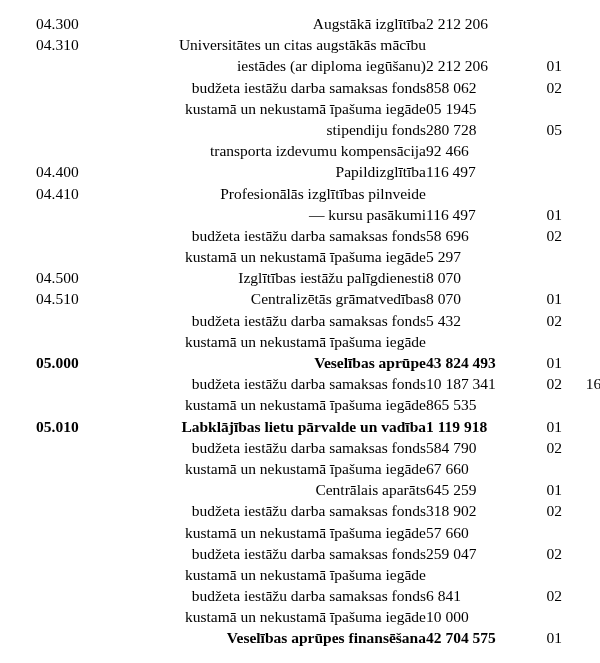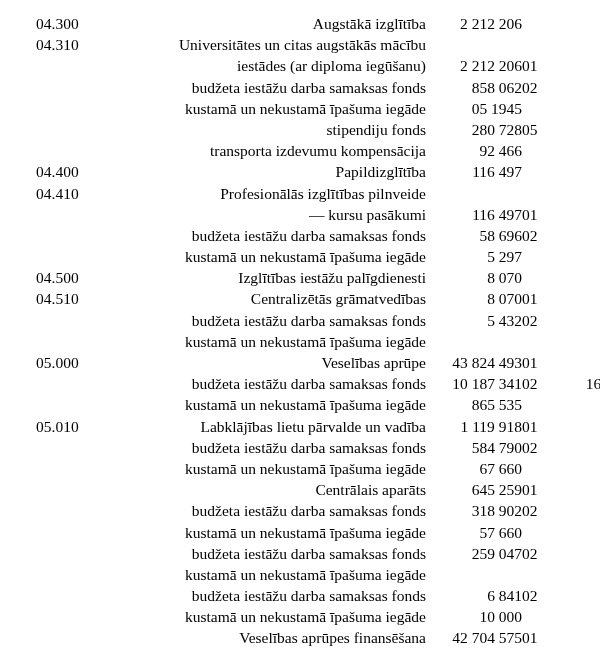--- a/index.html
+++ b/index.html
@@ -45,31 +45,30 @@
   td.code {
     text-align: left;
     padding-left: 14px;
     letter-spacing: 0px;
   }
   td.desc {
     text-align: right;
     padding-left: 6px;
   }
   td.amount {
+    padding-right: 6px;
+  }
+  td.cls {
     text-align: right;
-    padding-right: 6px;
-  }
-  td.cls {
-    text-align: left;
   }
   td.qty {
     text-align: right;
     padding-right: 14px;
   }
-  .bold { font-weight: normal; }
+  .bold { font-weight: bold; }
   .indent1 { padding-left: 6px; }
   .indent2 { padding-left: 20px; }
   tr.row { height: 21.2px; }
 </style>
 </head>
 <body>
 
 <div class="page">
   <table class="budget">
     <colgroup>

